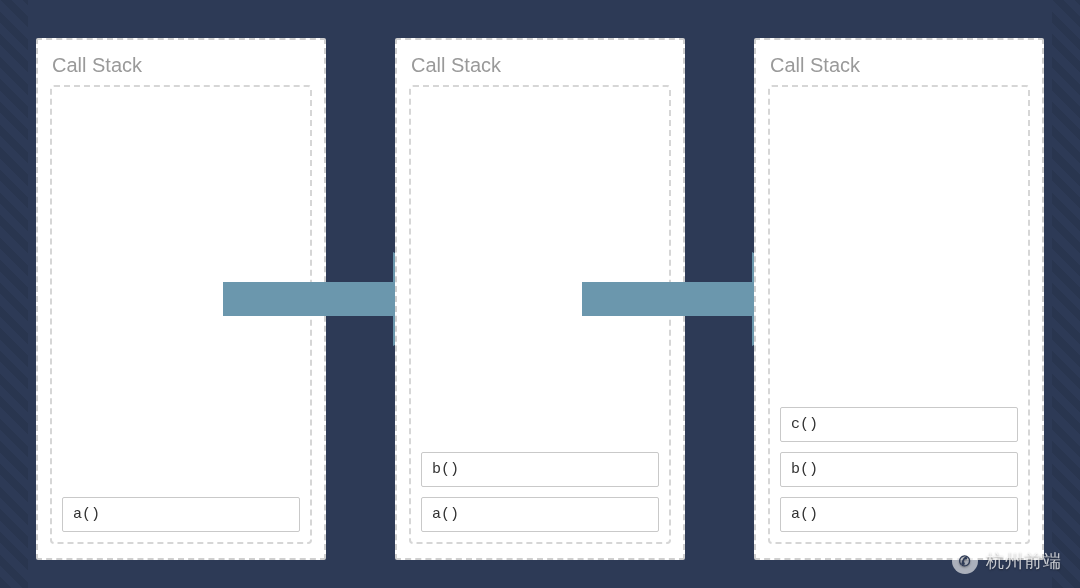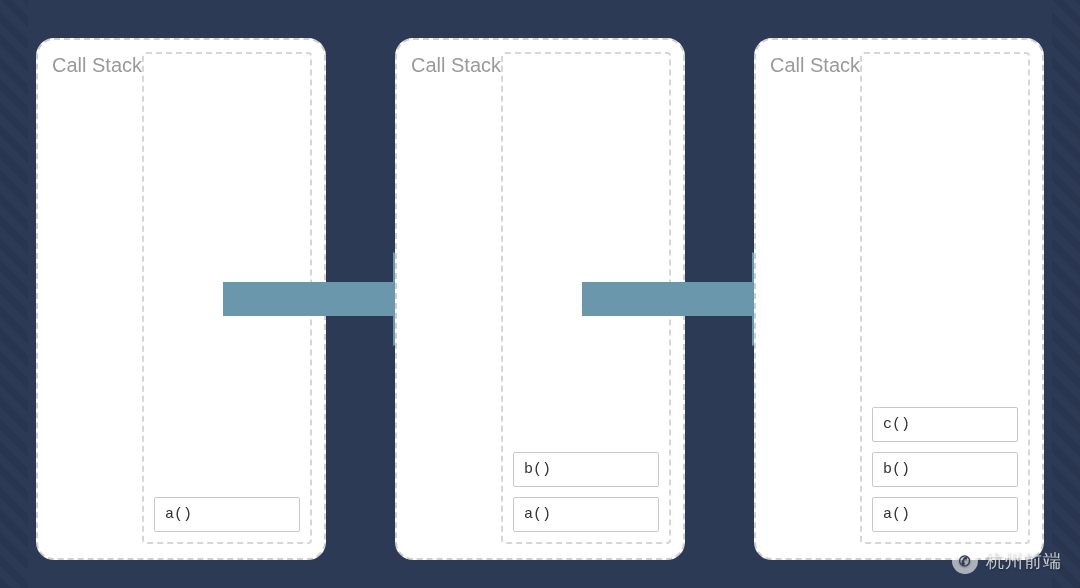--- a/index.html
+++ b/index.html
@@ -29,25 +29,25 @@
 
   .col {
     position: relative;
     display: flex;
     align-items: stretch;
   }
 
   .stack {
     background: #fff;
     width: 290px;
-    border-radius: 18px;
+    border-radius: 2px;
     border: 2px dashed #cfcfcf;
     padding: 12px 12px 14px 12px;
     display: flex;
-    flex-direction: row;
+    flex-direction: column;
     height: 100%;
   }
   .stack-title {
     color: #9a9a9a;
     font-size: 20px;
     font-weight: 400;
     margin: 2px 0 8px 2px;
   }
   .stack-body {
     border: 2px dashed #d6d6d6;

